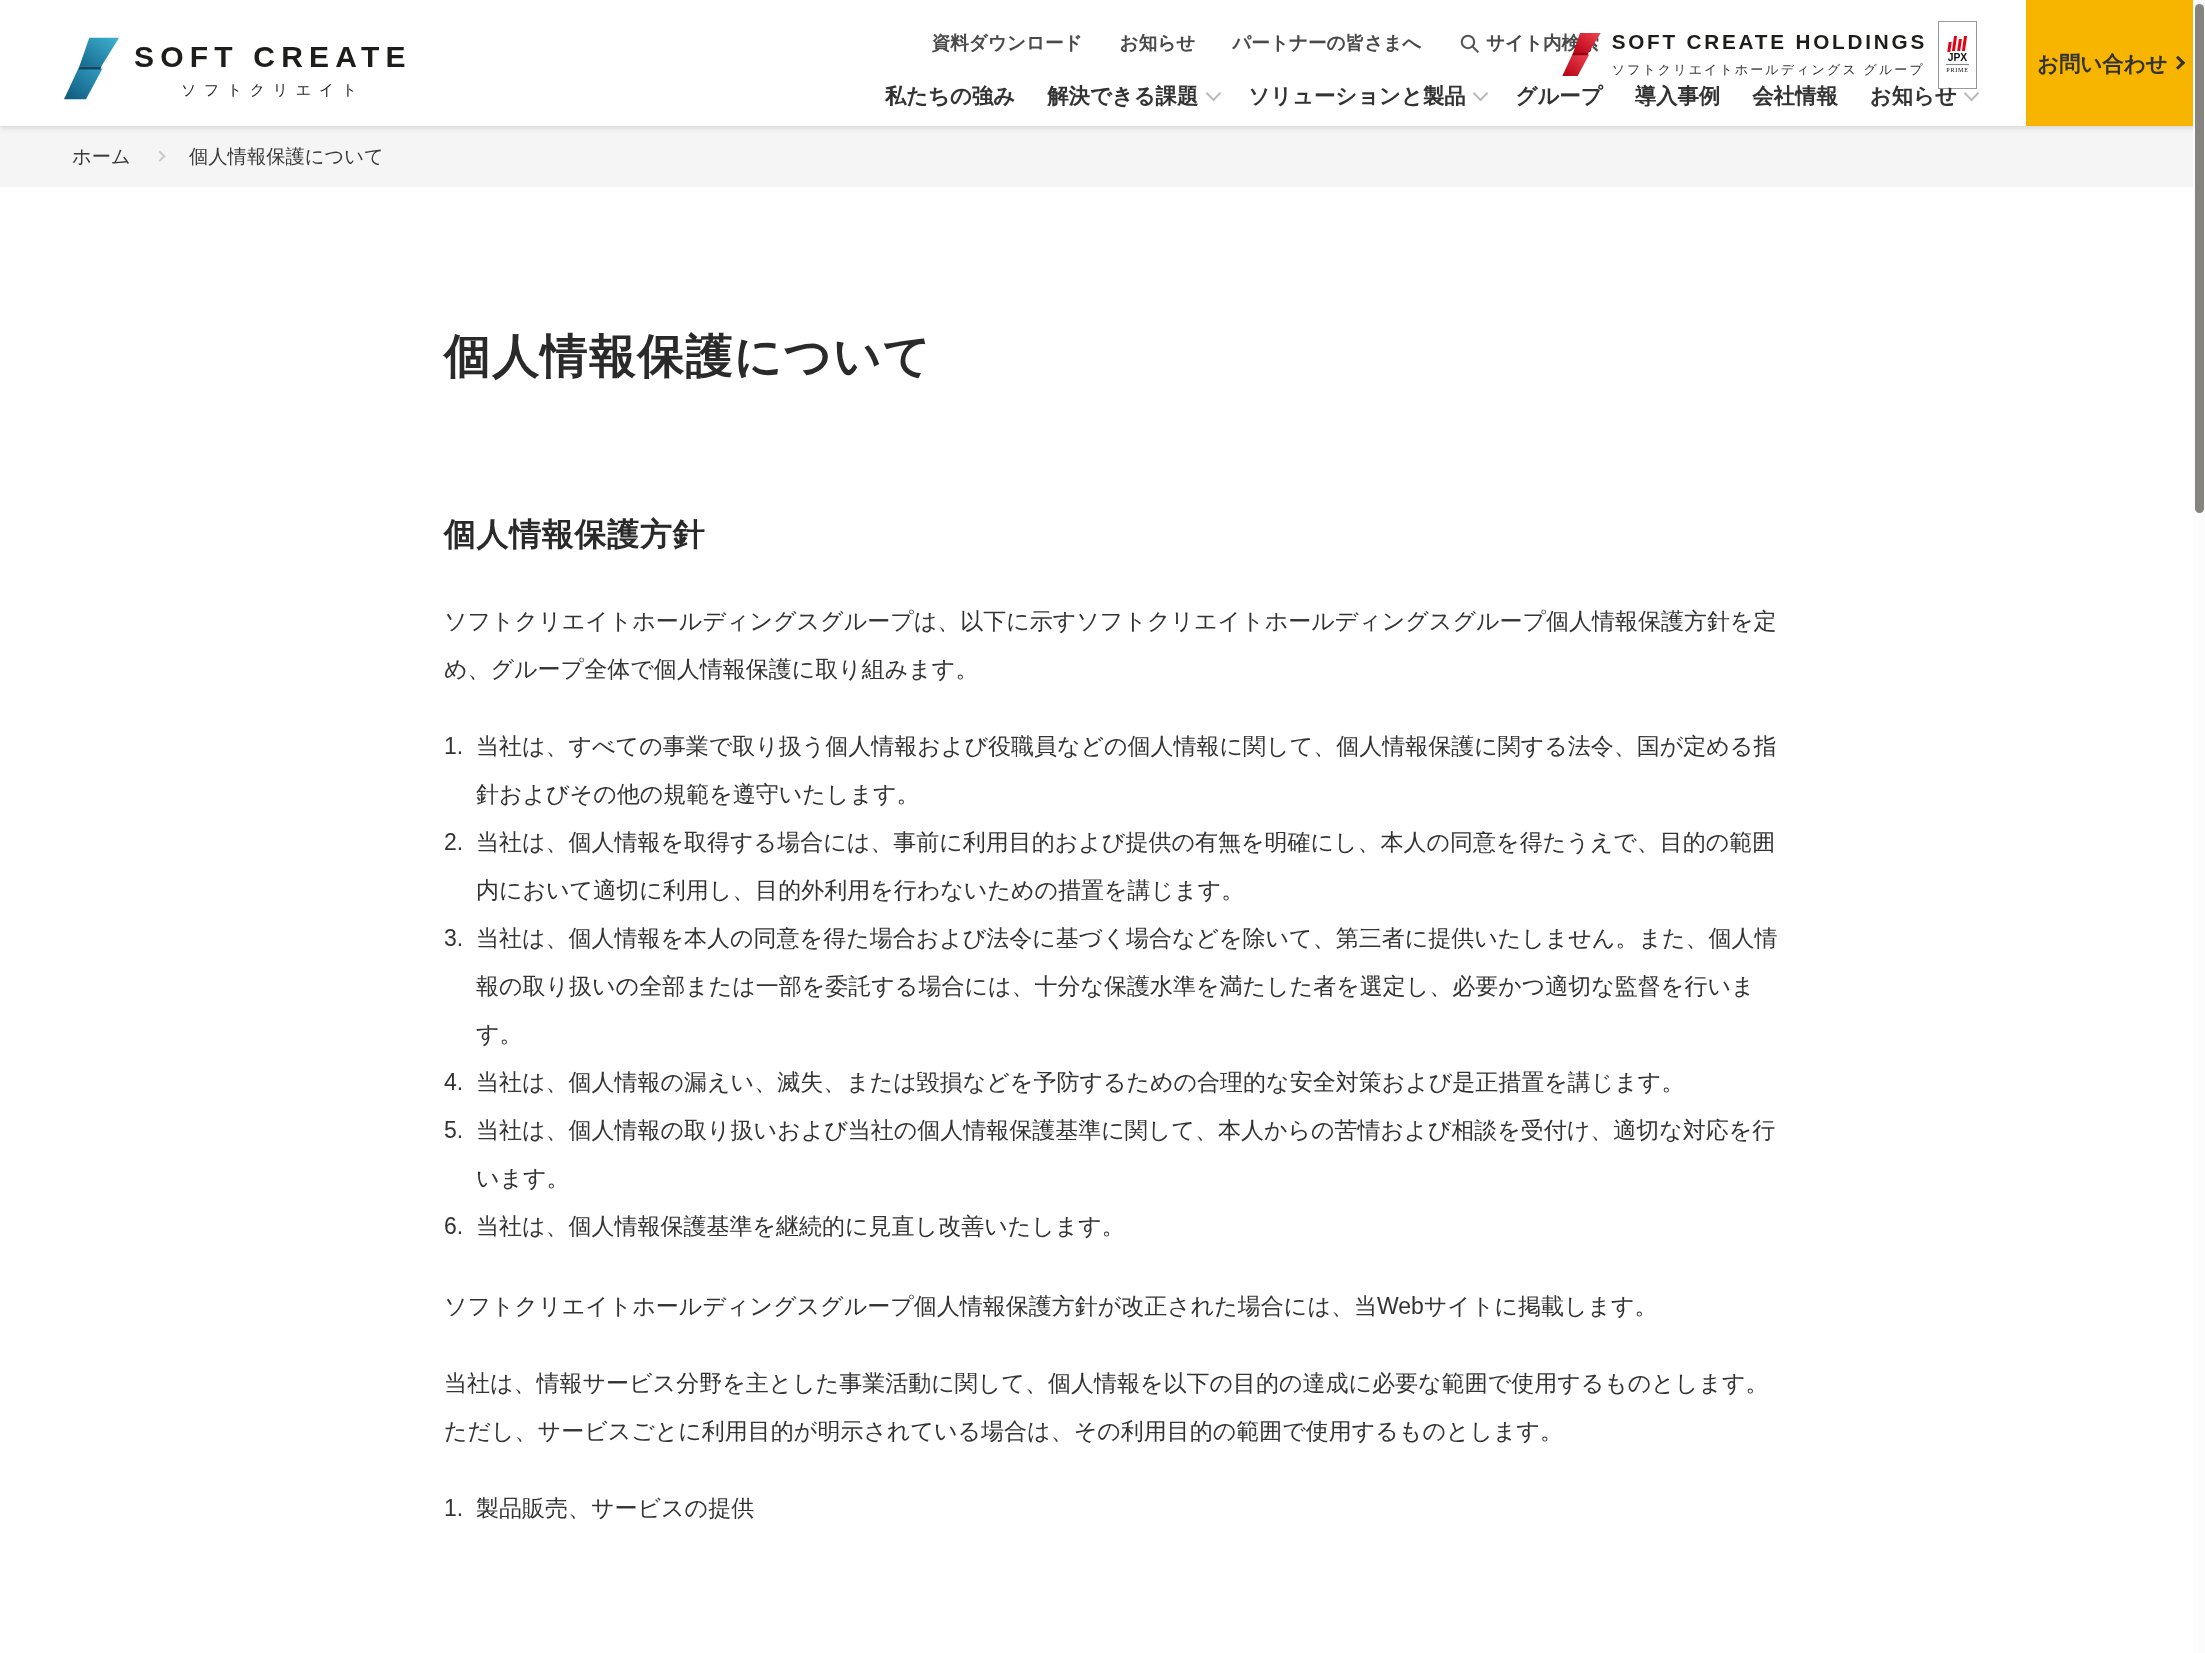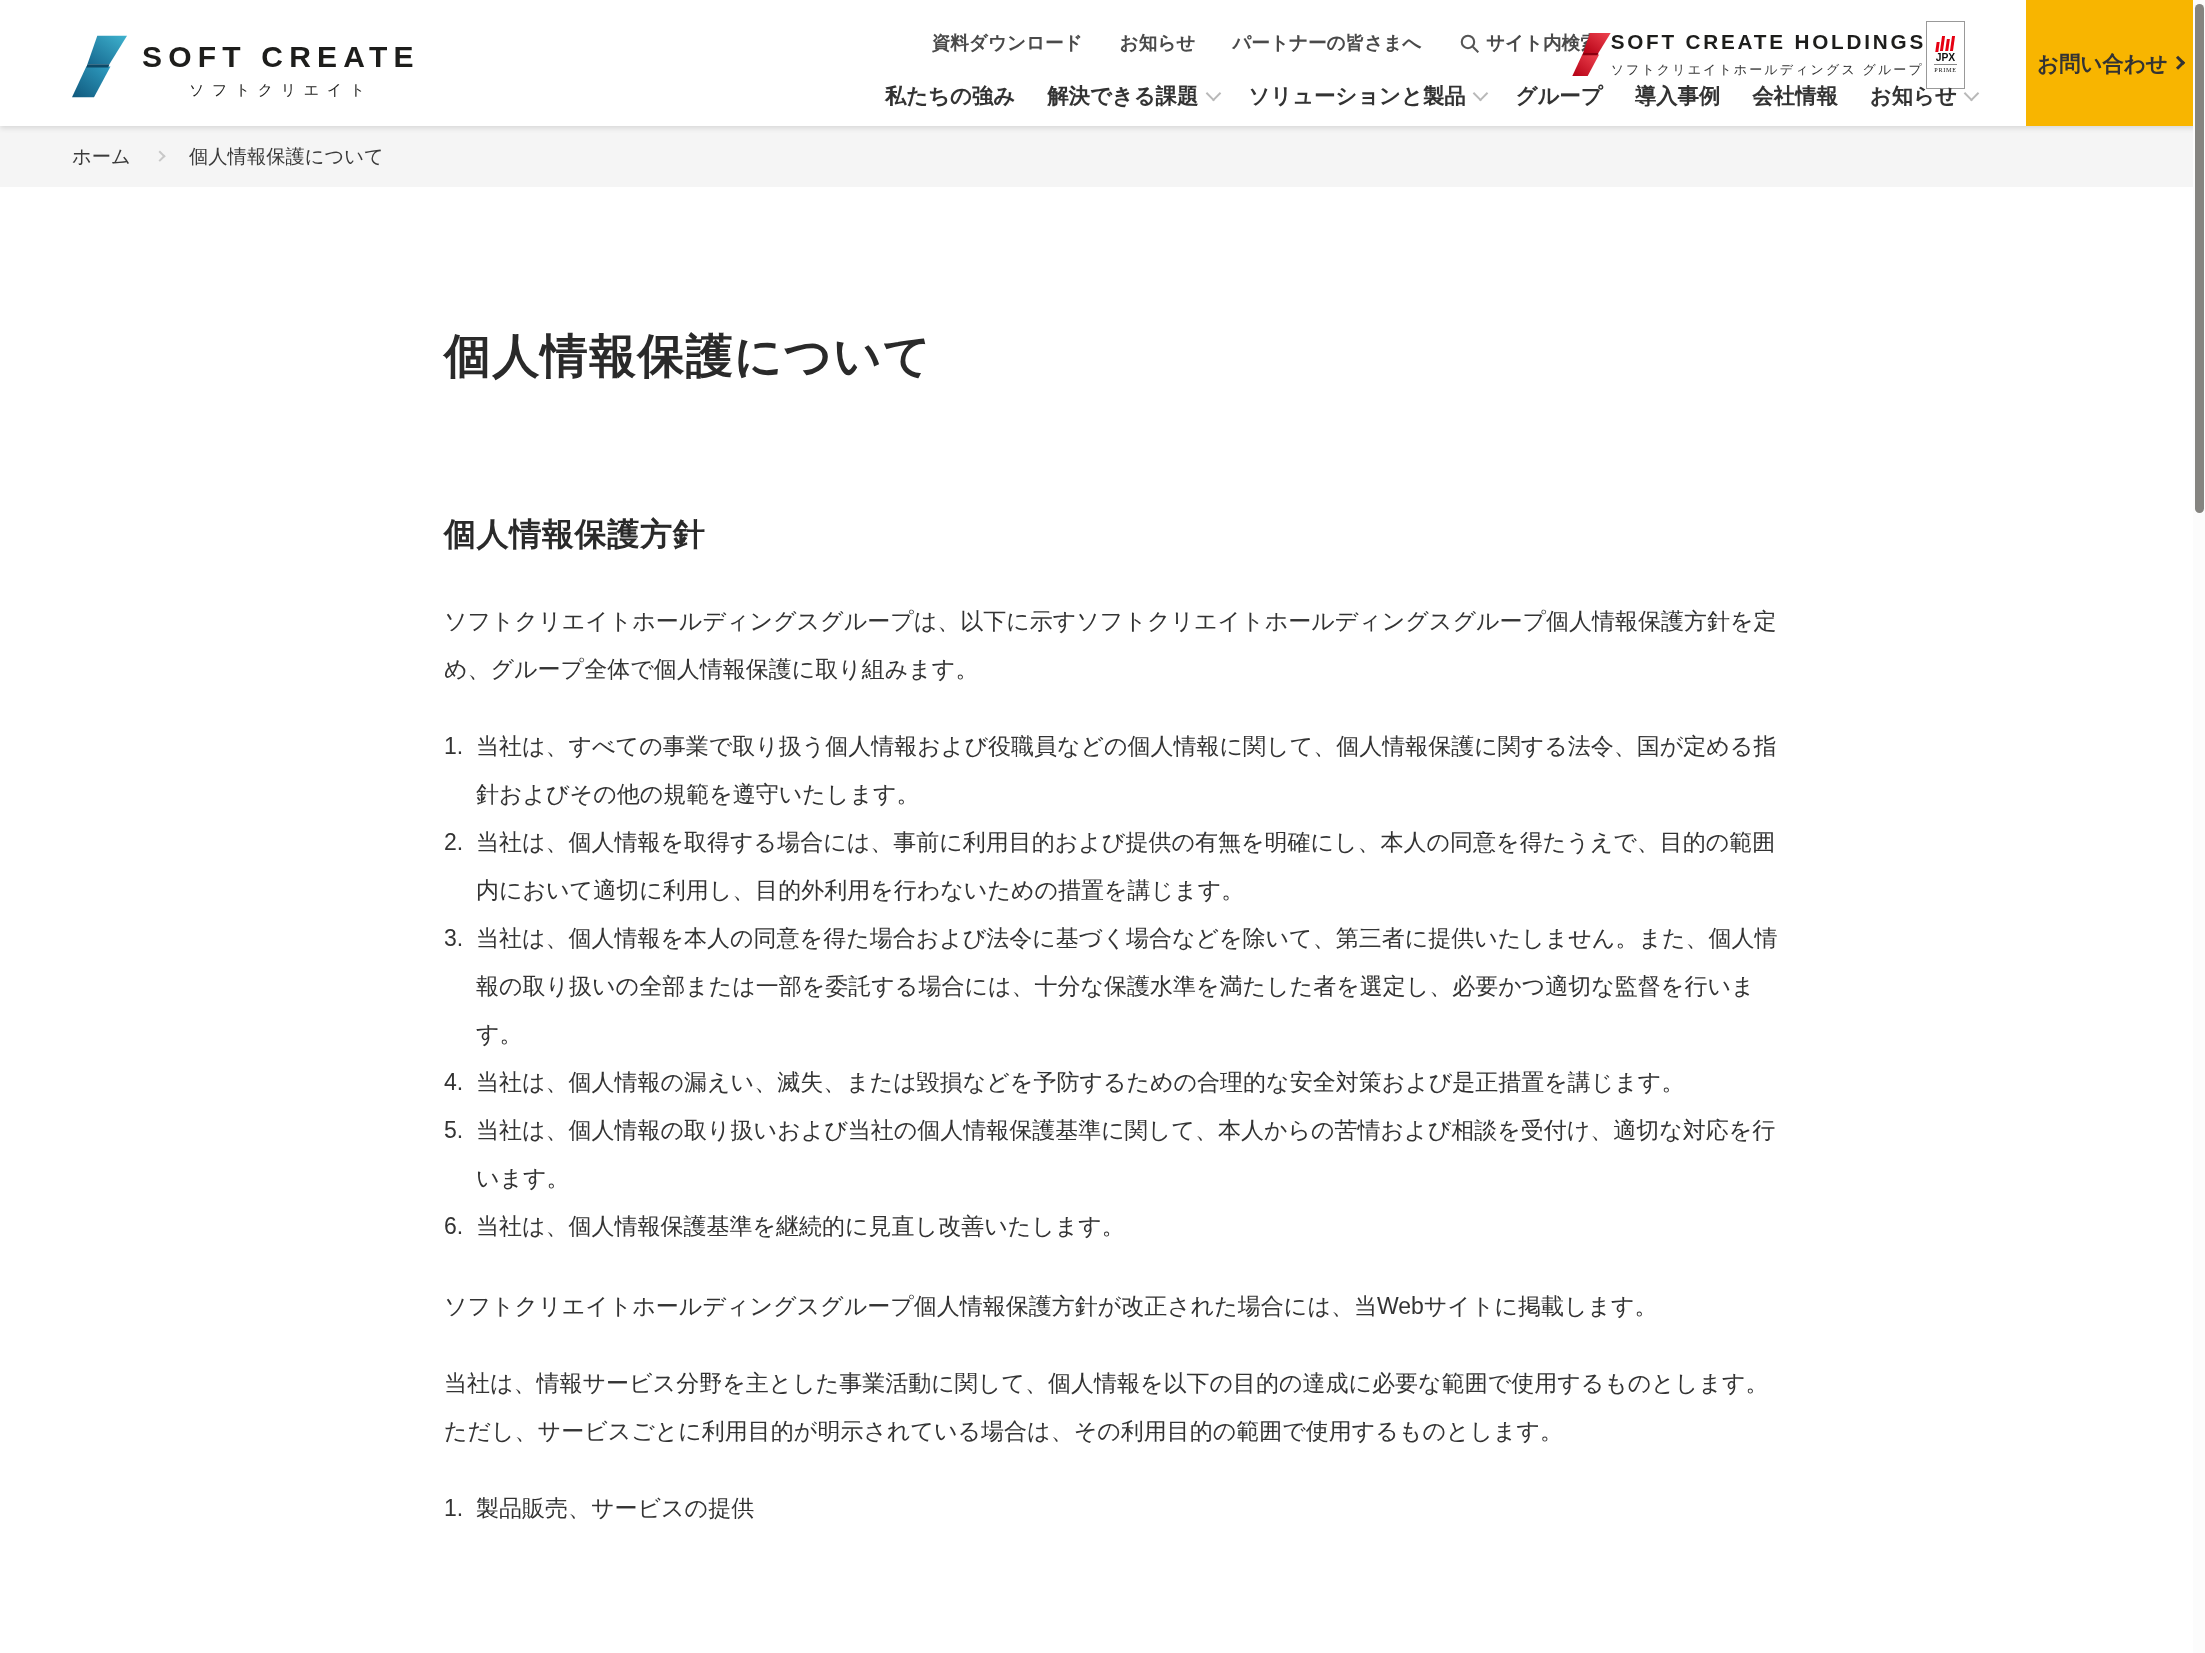--- a/index.html
+++ b/index.html
@@ -9,21 +9,21 @@
     background:#ffffff; color:#333333;
     position:relative;
   }
 
   
   .site-header {
     position:relative; width:2205px; height:126px; background:#ffffff;
     box-shadow:0 2.8px 5.5px rgba(0,0,0,0.12);
     z-index:5;
   }
-  .brand { position:absolute; left:72px; top:25px; display:flex; align-items:flex-start; }
+  .brand { position:absolute; left:64px; top:25px; display:flex; align-items:flex-end; }
   .brand-icon { width:55px; height:63px; margin-right:15px; margin-top:9.6px; }
   .brand-text-en {
     font-size:30px; font-weight:bold; letter-spacing:6.2px; color:#1d1d1b; line-height:1;
     margin-top:16.5px;
   }
   .brand-text-jp {
     font-size:15px; letter-spacing:7.6px; color:#1d1d1b; margin-top:9.6px; text-align:center;
   }
 
   .utility-nav {
@@ -38,21 +38,21 @@
     position:absolute; top:81px; right:230px;
     display:flex; align-items:center; gap:32px;
     font-size:21.4px; font-weight:bold; color:#333; white-space:nowrap;
   }
   .main-nav-item { display:flex; align-items:center; gap:6.9px; cursor:pointer; }
   .chev-down {
     width:11px; height:11px; border-right:2.8px solid #b9b9b9; border-bottom:2.8px solid #b9b9b9;
     transform:rotate(45deg) translateY(-2.8px); display:inline-block;
   }
 
-  .holdings { position:absolute; top:20.7px; right:240px; display:flex; align-items:center; }
+  .holdings { position:absolute; top:20.7px; right:228px; display:flex; align-items:center; gap:11px; }
   .holdings-icon { width:39px; height:43px; }
   .holdings-texts { display:flex; flex-direction:column; align-items:flex-start; }
   .holdings-title { font-size:20.7px; font-weight:bold; letter-spacing:2.8px; color:#1d1d1b; line-height:1.1; }
   .holdings-sub { font-size:13px; letter-spacing:2.1px; color:#333; margin-top:6.9px; }
   .jpx-badge {
     width:39px; height:68px; border:1.4px solid #999; background:#fff;
     display:flex; flex-direction:column; align-items:center; justify-content:center; gap:1.4px;
   }
   .jpx-bars { width:19.3px; height:15px; display:flex; align-items:flex-end; gap:2.1px; }
   .jpx-bars i { display:block; width:2.8px; background:#e60012; transform:skewX(-8deg); }

